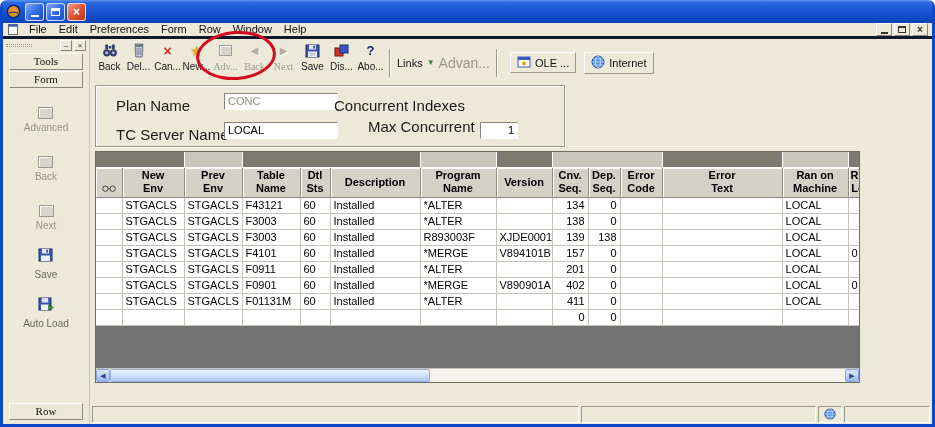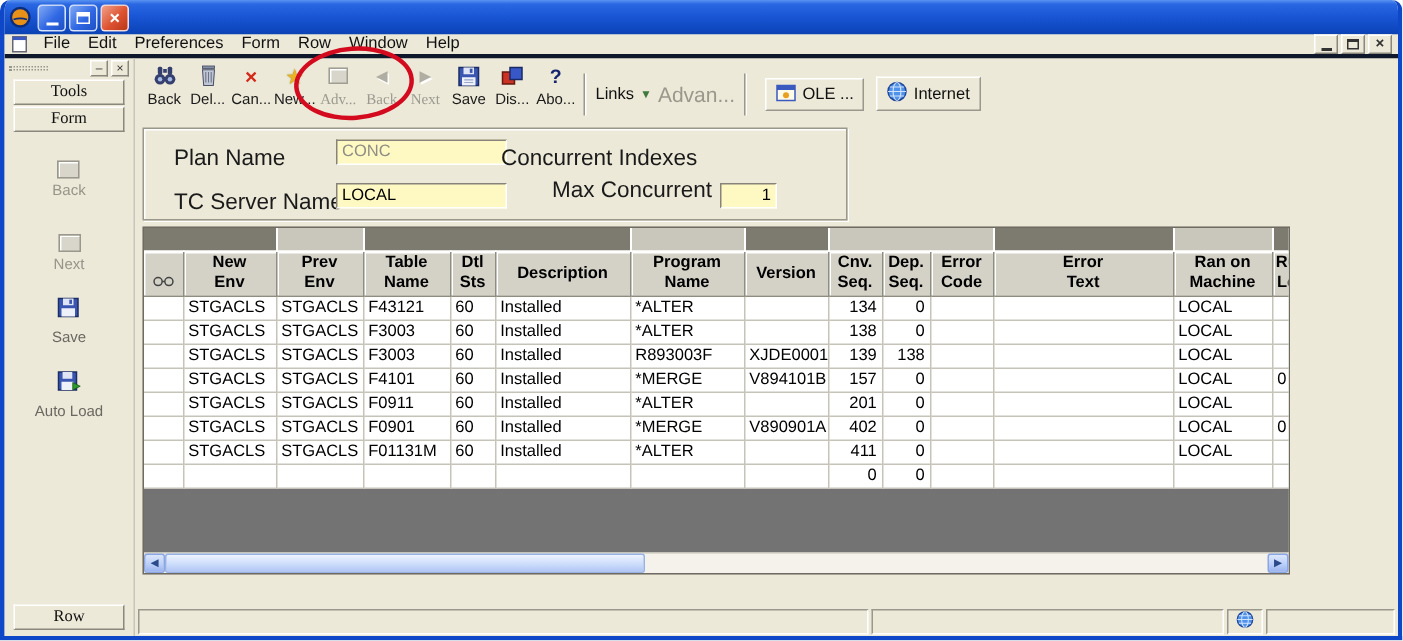--- a/index.html
+++ b/index.html
@@ -55,21 +55,21 @@
   .box-dis{display:inline-block;width:13px;height:11px;background:#d8d5ca;border:1px solid #a09d92;box-shadow:inset 1px 1px 0 #fff;}
   .tb-sep{width:0;border-left:1px solid #9a978c;border-right:1px solid #fff;height:28px;align-self:center;margin:0 4px;}
   .links-group{display:flex;align-items:center;align-self:center;gap:4px;margin:0 2px;text-align:center;}
   .links-label{font-size:11px;color:#111;}
   .chev{color:#3e7a3e;font-size:8px;}
   .dim-label{color:#9a978c;font-size:14px;}
   .flat-btn{display:flex;align-items:center;gap:4px;align-self:center;border:1px solid;border-color:#fff #9a978c #9a978c #fff;background:#ece9d8;padding:2px 6px;margin-left:8px;font-size:11px;color:#111;}
   
   .form-panel{position:absolute;left:5px;top:46px;width:470px;height:62px;border:1px solid #9a978c;box-shadow:inset 1px 1px 0 #fff,1px 1px 0 #fff;}
   .f-label{position:absolute;font-size:15px;color:#1a1a1a;white-space:nowrap;}
-  .f-field{position:absolute;height:17px;background:#fef9c3;border:1px solid;border-color:#87837a #fff #fff #87837a;font-size:11px;line-height:15px;padding:0 3px;overflow:hidden;white-space:nowrap;}
+  .f-field{position:absolute;height:17px;background:#ffffff;border:1px solid;border-color:#87837a #fff #fff #87837a;font-size:11px;line-height:15px;padding:0 3px;overflow:hidden;white-space:nowrap;}
   .f-field.dim{color:#8f8d85;}
   .f-field.num{text-align:right;}
   
   .grid-outer{position:absolute;left:5px;top:112px;width:765px;height:232px;border:1px solid #6f6b60;background:#d9d6cd;}
   .grid-clip{position:absolute;left:0;right:0;top:0;bottom:14px;overflow:hidden;background:#737373;}
   #grid-table{width:778px;table-layout:fixed;border-collapse:collapse;background:#fff;}
   #grid-table td,#grid-table th{font-size:11px;overflow:hidden;white-space:nowrap;}
   #grid-table tr.strip td{height:15px;padding:0;border-right:1px solid #fff;border-bottom:1px solid #fff;line-height:0;}
   #grid-table tr.strip td.dark{background:#7d7a6f;}
   #grid-table tr.strip td.light{background:#c9c6bb;}
@@ -149,20 +149,24 @@
 
   <div class="sidebar">
     <div class="sidebar-top">
       <span class="grip"></span>
       <span class="mini-btn">–</span>
       <span class="mini-btn">×</span>
     </div>
     <div class="side-btn">Tools</div>
     <div class="side-btn">Form</div>
     <div class="exits">
+      <div class="exit-item">
+        <span class="gray-form"></span>
+        <span class="exit-label">Advanced</span>
+      </div>
       <div class="exit-item">
         <span class="gray-form"></span>
         <span class="exit-label">Back</span>
       </div>
       <div class="exit-item">
         <span class="gray-form"></span>
         <span class="exit-label">Next</span>
       </div>
       <div class="exit-item on">
         <span>

